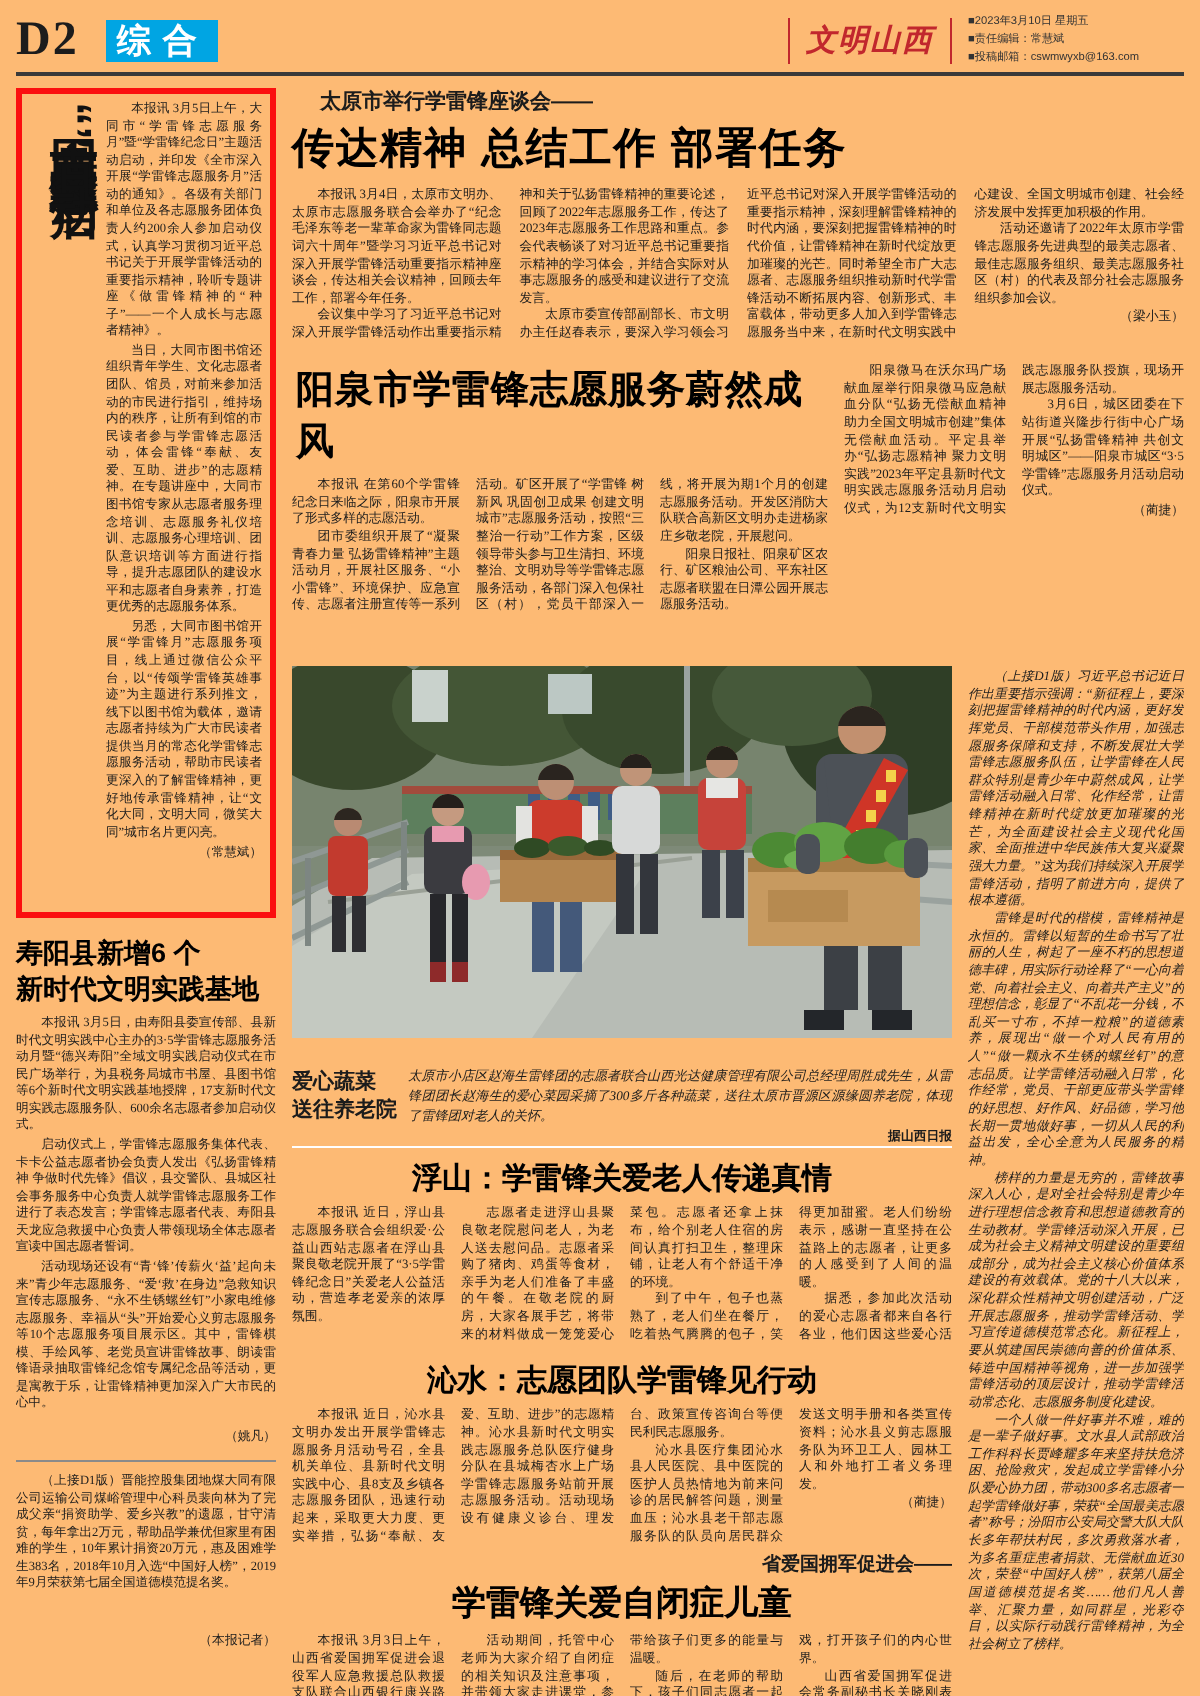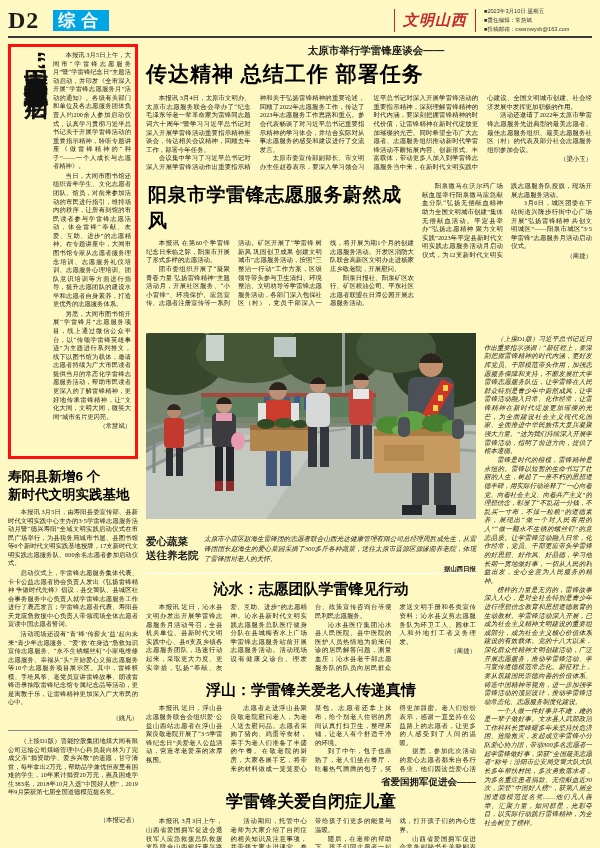--- a/index.html
+++ b/index.html
@@ -1,16 +1,16 @@
 <!DOCTYPE html>
 <html><head>
 <meta charset="utf-8">
 <style>
   html,body{margin:0;padding:0;background:#e8e8e4;}
-  .page{position:relative;width:600px;height:848px;background:#fef9c3;margin:0 auto;
+  .page{position:relative;width:600px;height:848px;background:#fdba74;margin:0 auto;
         font-family:"Liberation Serif","DejaVu Serif",serif;color:#1c1c1c;overflow:hidden;}
 
   
   .hdr{position:absolute;left:8px;top:5px;right:8px;height:33px;border-bottom:2px solid #3a3a3a;
        display:flex;align-items:center;}
   .ed-code{font-family:"Liberation Serif",serif;font-weight:bold;font-size:24px;letter-spacing:1px;}
   .sec-badge{margin-left:14px;background:#00a5e3;color:#fff;font-family:"Liberation Sans","DejaVu Sans",sans-serif;
        font-weight:bold;font-size:17px;padding:2px 5px;letter-spacing:6px;line-height:1;}
   .hdr-spacer{flex:1;}
   .masthead{color:#c1272d;font-weight:bold;font-size:15px;font-style:italic;
@@ -27,21 +27,21 @@
   .red-box .sig{font-size:6.3px;}
   .sig{display:block;text-align:right;font-size:6.4px;margin-top:1px;}
   .ly-head{font-family:"Liberation Sans","DejaVu Sans",sans-serif;font-weight:bold;font-size:13.5px;
        line-height:1.3;margin:9px 0 5px 0;color:#000;}
   .rail-body{overflow:hidden;}
   .rail-div{border:none;border-top:1px solid #8a8a8a;margin:7px 0 6px 0;}
 
   
   .main{position:absolute;left:146px;top:44px;width:446px;bottom:0;}
 
-  .kicker{font-family:"Liberation Sans","DejaVu Sans",sans-serif;font-weight:bold;font-size:10.5px;margin:0 0 2px 14px;text-align:center;}
+  .kicker{font-family:"Liberation Sans","DejaVu Sans",sans-serif;font-weight:bold;font-size:10.5px;margin:0 0 2px 14px;}
   .kicker-c{text-align:right;margin:0 0 1px 0;font-size:9.5px;}
   .head-xl{font-family:"Liberation Sans","DejaVu Sans",sans-serif;font-weight:bold;font-size:21px;
        text-align:left;margin:1px 0 6px 0;letter-spacing:1px;color:#000;}
   .head-l{font-family:"Liberation Sans","DejaVu Sans",sans-serif;font-weight:bold;font-size:19px;
        margin:0 0 5px 2px;letter-spacing:.5px;color:#000;}
   .head-m{font-family:"Liberation Sans","DejaVu Sans",sans-serif;font-weight:bold;font-size:15px;
        text-align:center;margin:6px 0 4px 0;color:#000;}
   .head-s2{font-family:"Liberation Sans","DejaVu Sans",sans-serif;font-weight:bold;font-size:12.5px;
        line-height:1.3;margin:0 0 5px 0;color:#000;}
 
@@ -296,37 +296,37 @@
           <div class="caplabel" data-name="caption-label">
             <span data-name="caption-label-line">爱心蔬菜</span><br>
             <span data-name="caption-label-line">送往养老院</span>
           </div>
           <div class="captext" data-name="caption-text-block">
             <span data-name="caption-text">太原市小店区赵海生雷锋团的志愿者联合山西光达健康管理有限公司总经理周胜成先生，从雷锋团团长赵海生的爱心菜园采摘了300多斤各种蔬菜，送往太原市晋源区源缘圆养老院，体现了雷锋团对老人的关怀。</span>
             <span class="credit" data-name="photo-credit">据山西日报</span>
           </div>
         </div>
 
-        <section class="mid-art" data-name="qinshui-article">
-          <div class="head-m" data-name="qinshui-headline">沁水：志愿团队学雷锋见行动</div>
-          <div class="body cols4b" data-name="qinshui-body">
-            <p data-name="body-paragraph">本报讯 近日，沁水县文明办发出开展学雷锋志愿服务月活动号召，全县机关单位、县新时代文明实践中心、县8支及乡镇各志愿服务团队，迅速行动起来，采取更大力度、更实举措，弘扬“奉献、友爱、互助、进步”的志愿精神。沁水县新时代文明实践志愿服务总队医疗健身分队在县城梅杏水上广场学雷锋志愿服务站前开展志愿服务活动。活动现场设有健康义诊台、理发台、政策宣传咨询台等便民利民志愿服务。</p>
-            <p data-name="body-paragraph">沁水县医疗集团沁水县人民医院、县中医院的医护人员热情地为前来问诊的居民解答问题，测量血压；沁水县老干部志愿服务队的队员向居民群众发送文明手册和各类宣传资料；沁水县义剪志愿服务队为环卫工人、园林工人和外地打工者义务理发。</p>
-            <span class="sig insig" data-name="qinshui-signature">（蔺捷）</span>
-          </div>
-        </section>
-
         <section class="mid-art" data-name="fushan-article">
           <div class="head-m" data-name="fushan-headline">浮山：学雷锋关爱老人传递真情</div>
           <div class="body cols4b" data-name="fushan-body">
             <p data-name="body-paragraph">本报讯 近日，浮山县志愿服务联合会组织爱·公益山西站志愿者在浮山县聚良敬老院开展了“3·5学雷锋纪念日”关爱老人公益活动，营造孝老爱亲的浓厚氛围。</p>
             <p data-name="body-paragraph">志愿者走进浮山县聚良敬老院慰问老人，为老人送去慰问品。志愿者采购了猪肉、鸡蛋等食材，亲手为老人们准备了丰盛的午餐。在敬老院的厨房，大家各展手艺，将带来的材料做成一笼笼爱心菜包。志愿者还拿上抹布，给个别老人住宿的房间认真打扫卫生，整理床铺，让老人有个舒适干净的环境。</p>
             <p data-name="body-paragraph">到了中午，包子也蒸熟了，老人们坐在餐厅，吃着热气腾腾的包子，笑得更加甜蜜。老人们纷纷表示，感谢一直坚持在公益路上的志愿者，让更多的人感受到了人间的温暖。</p>
             <p data-name="body-paragraph">据悉，参加此次活动的爱心志愿者都来自各行各业，他们因这些爱心活动相聚一起，借由这样的活动奉献爱心，传递真情。</p>
 
+          </div>
+        </section>
+
+        <section class="mid-art" data-name="qinshui-article">
+          <div class="head-m" data-name="qinshui-headline">沁水：志愿团队学雷锋见行动</div>
+          <div class="body cols4b" data-name="qinshui-body">
+            <p data-name="body-paragraph">本报讯 近日，沁水县文明办发出开展学雷锋志愿服务月活动号召，全县机关单位、县新时代文明实践中心、县8支及乡镇各志愿服务团队，迅速行动起来，采取更大力度、更实举措，弘扬“奉献、友爱、互助、进步”的志愿精神。沁水县新时代文明实践志愿服务总队医疗健身分队在县城梅杏水上广场学雷锋志愿服务站前开展志愿服务活动。活动现场设有健康义诊台、理发台、政策宣传咨询台等便民利民志愿服务。</p>
+            <p data-name="body-paragraph">沁水县医疗集团沁水县人民医院、县中医院的医护人员热情地为前来问诊的居民解答问题，测量血压；沁水县老干部志愿服务队的队员向居民群众发送文明手册和各类宣传资料；沁水县义剪志愿服务队为环卫工人、园林工人和外地打工者义务理发。</p>
+            <span class="sig insig" data-name="qinshui-signature">（蔺捷）</span>
           </div>
         </section>
 
         <section class="mid-art tall" data-name="autism-article">
           <div class="kicker kicker-c" data-name="autism-kicker">省爱国拥军促进会——</div>
           <div class="head-m" style="font-size:17px;margin-top:0;" data-name="autism-headline">学雷锋关爱自闭症儿童</div>
           <div class="body cols4b" data-name="autism-body">
             <p data-name="body-paragraph">本报讯 3月3日上午，山西省爱国拥军促进会退役军人应急救援总队救援支队联合山西银行康兴路支行开展学雷锋关爱自闭症儿童活动，30多名队员与志愿者身着统一的服装，满怀爱心走进学校看望孩子们。</p>
             <p data-name="body-paragraph">活动期间，托管中心老师为大家介绍了自闭症的相关知识及注意事项，并带领大家走进课堂，参观学校教学环境。志愿者为拉近与孩子们的距离，将提前准备好的书包等生活学习物资送给孩子们，希望通过这份礼物，能够带给孩子们更多的能量与温暖。</p>
             <p data-name="body-paragraph">随后，在老师的帮助下，孩子们同志愿者一起走到室外，总队队员为学生们讲解了敬礼的动作要领，宣传爱国教育，并与学生们做了一些有趣的游戏，打开孩子们的内心世界。</p>

